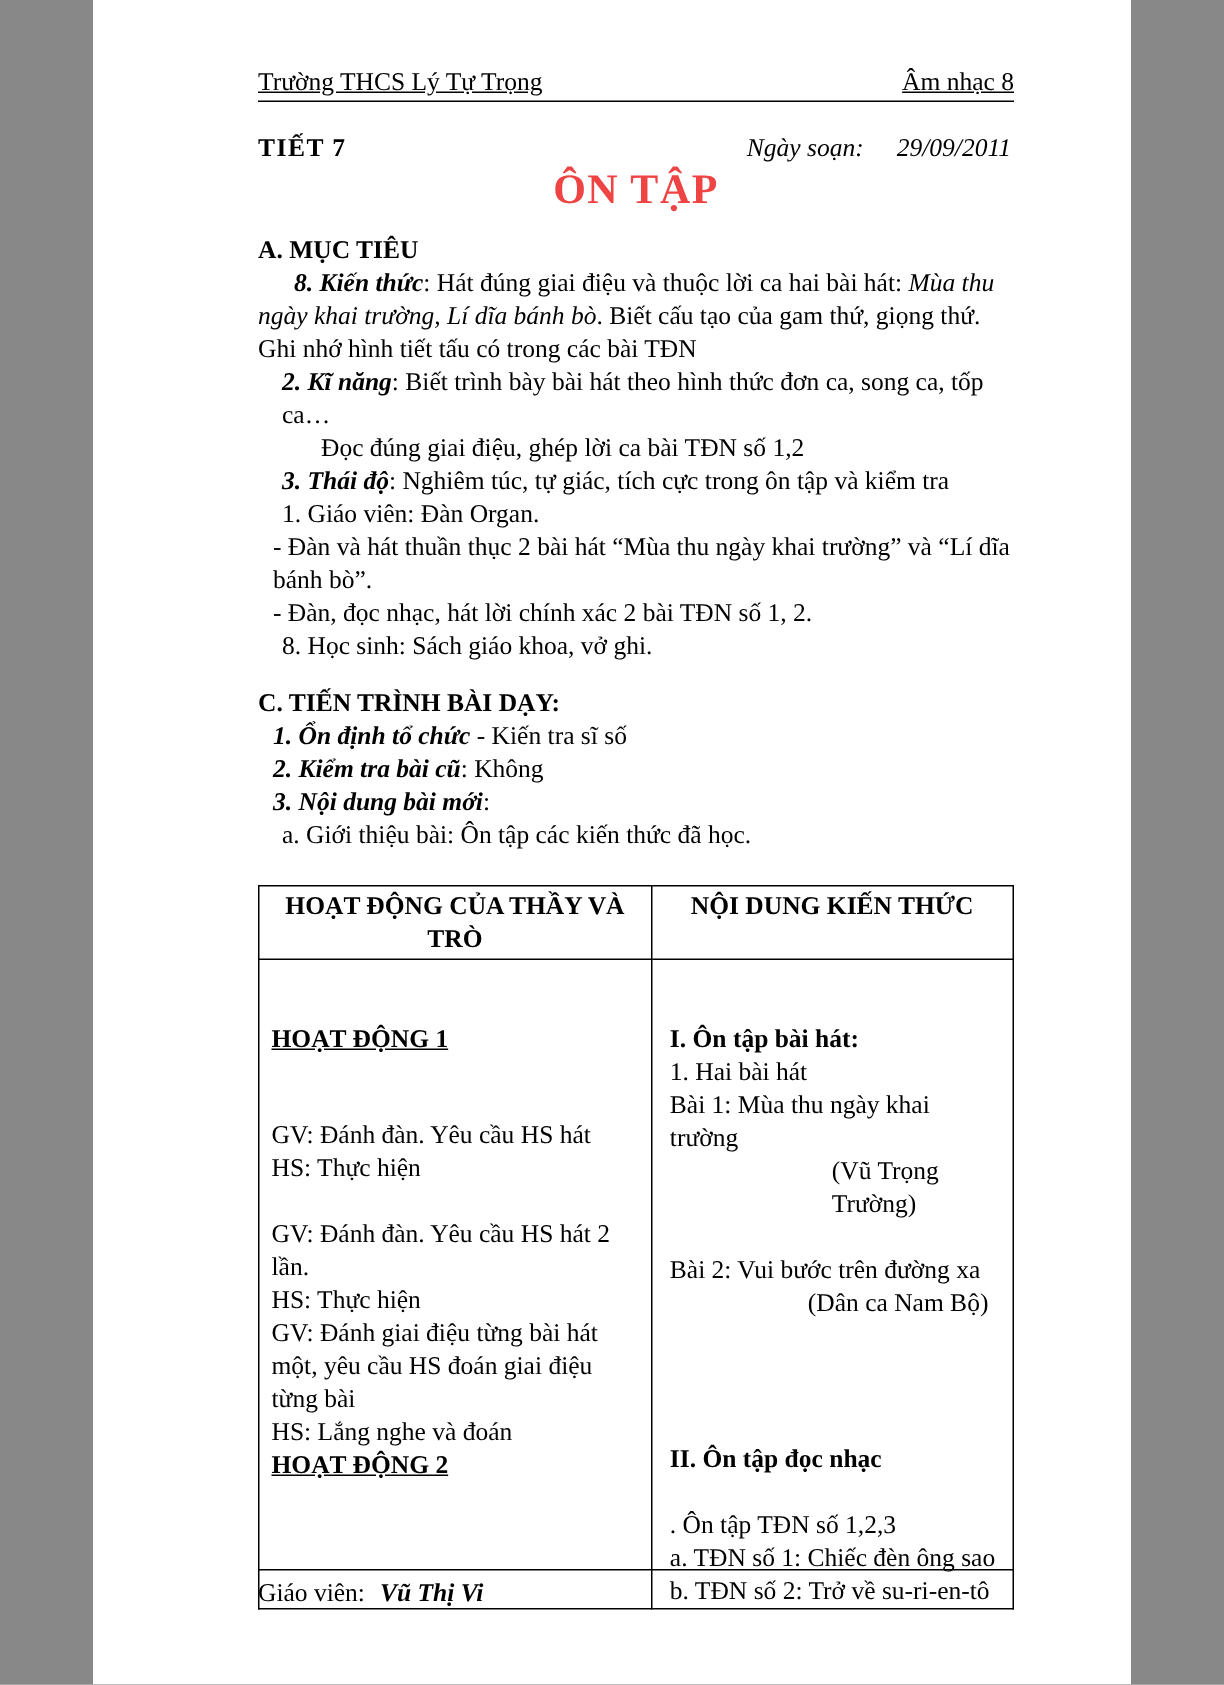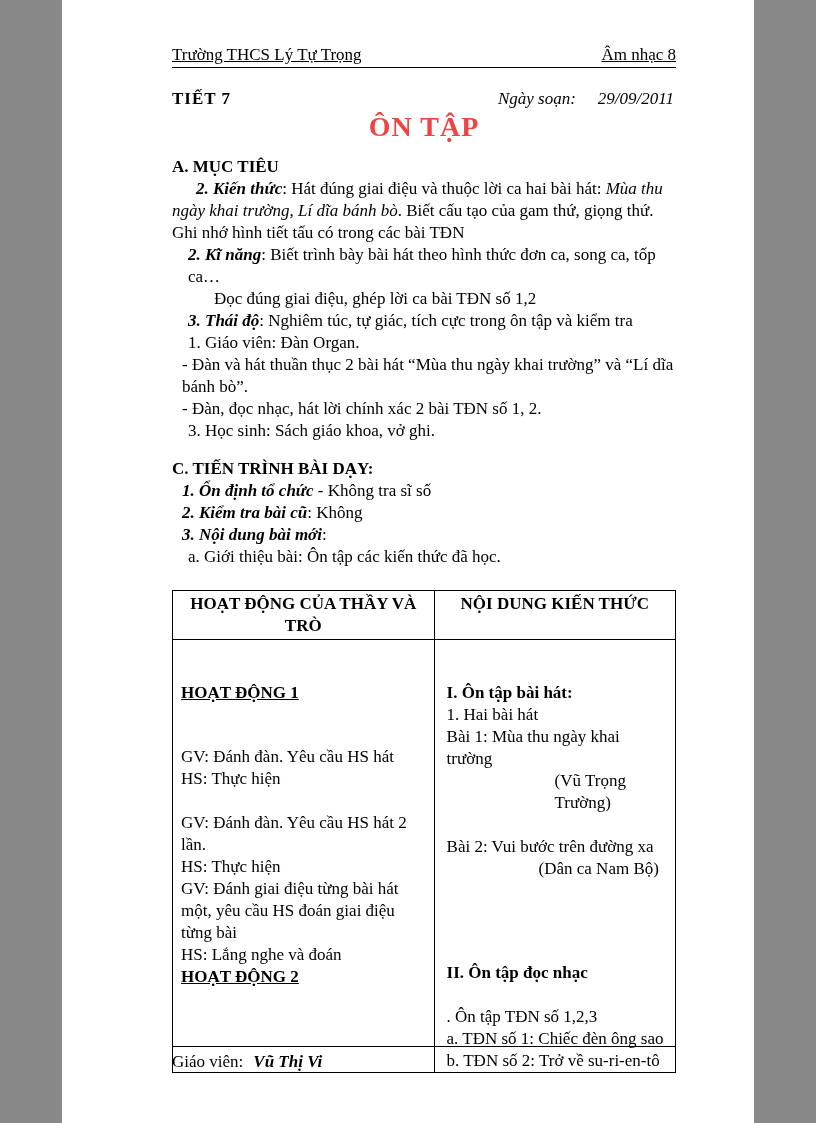--- a/index.html
+++ b/index.html
@@ -109,32 +109,32 @@
   <div class="meta-row">
     <span class="tiet">TIẾT  7</span>
     <span class="ngay-soan">
       <span>Ngày soạn:</span><span class="val">29/09/2011</span>
     </span>
   </div>
 
   <div class="doc-title">ÔN TẬP</div>
 
   <div class="sec-heading first">A. MỤC TIÊU</div>
-  <p class="para ind24"><span class="lbl">2. Kiến thức</span><span>: Hát đúng giai điệu và thuộc lời ca hai bài hát: </span><span class="it">Mùa thu ngày khai trường, Lí dĩa bánh bò</span><span>. Biết cấu tạo của gam thứ, giọng thứ. Ghi nhớ hình tiết tấu có trong các bài TĐN</span></p>
+  <p class="para ind24"><span class="lbl">8. Kiến thức</span><span>: Hát đúng giai điệu và thuộc lời ca hai bài hát: </span><span class="it">Mùa thu ngày khai trường, Lí dĩa bánh bò</span><span>. Biết cấu tạo của gam thứ, giọng thứ. Ghi nhớ hình tiết tấu có trong các bài TĐN</span></p>
   <p class="para ml16"><span class="lbl">2. Kĩ năng</span><span>: Biết trình bày bài hát theo hình thức đơn ca, song ca, tốp ca…</span></p>
   <p class="para ml42">Đọc đúng giai điệu, ghép lời ca bài TĐN số 1,2</p>
   <p class="para ml16"><span class="lbl">3. Thái độ</span><span>: Nghiêm túc, tự giác, tích cực trong ôn tập và kiểm tra</span></p>
 
   <p class="para ml16 mt4">1. Giáo viên: Đàn Organ.</p>
   <p class="para ml10">- Đàn và hát thuần thục 2 bài hát “Mùa thu ngày khai trường” và “Lí dĩa bánh bò”.</p>
   <p class="para ml10">- Đàn, đọc nhạc, hát lời chính xác 2 bài TĐN số 1, 2.</p>
-  <p class="para ml16 mt8">3. Học sinh: Sách giáo khoa, vở ghi.</p>
+  <p class="para ml16 mt8">8. Học sinh: Sách giáo khoa, vở ghi.</p>
 
   <div class="sec-heading">C. TIẾN TRÌNH BÀI DẠY:</div>
-  <p class="para ml10 mt4"><span class="lbl">1. Ổn định tổ chức</span><span> - Không tra sĩ số</span></p>
+  <p class="para ml10 mt4"><span class="lbl">1. Ổn định tổ chức</span><span> - Kiến tra sĩ số</span></p>
   <p class="para ml10"><span class="lbl">2. Kiểm tra bài cũ</span><span>: Không</span></p>
   <p class="para ml10"><span class="lbl">3. Nội dung bài mới</span><span>:</span></p>
   <p class="para ml16">a. Giới thiệu bài: Ôn tập các kiến thức đã học.</p>
 
   <table class="lesson-table">
     <thead>
       <tr>
         <th>HOẠT ĐỘNG CỦA THẦY VÀ TRÒ</th>
         <th>NỘI DUNG KIẾN THỨC</th>
       </tr>

